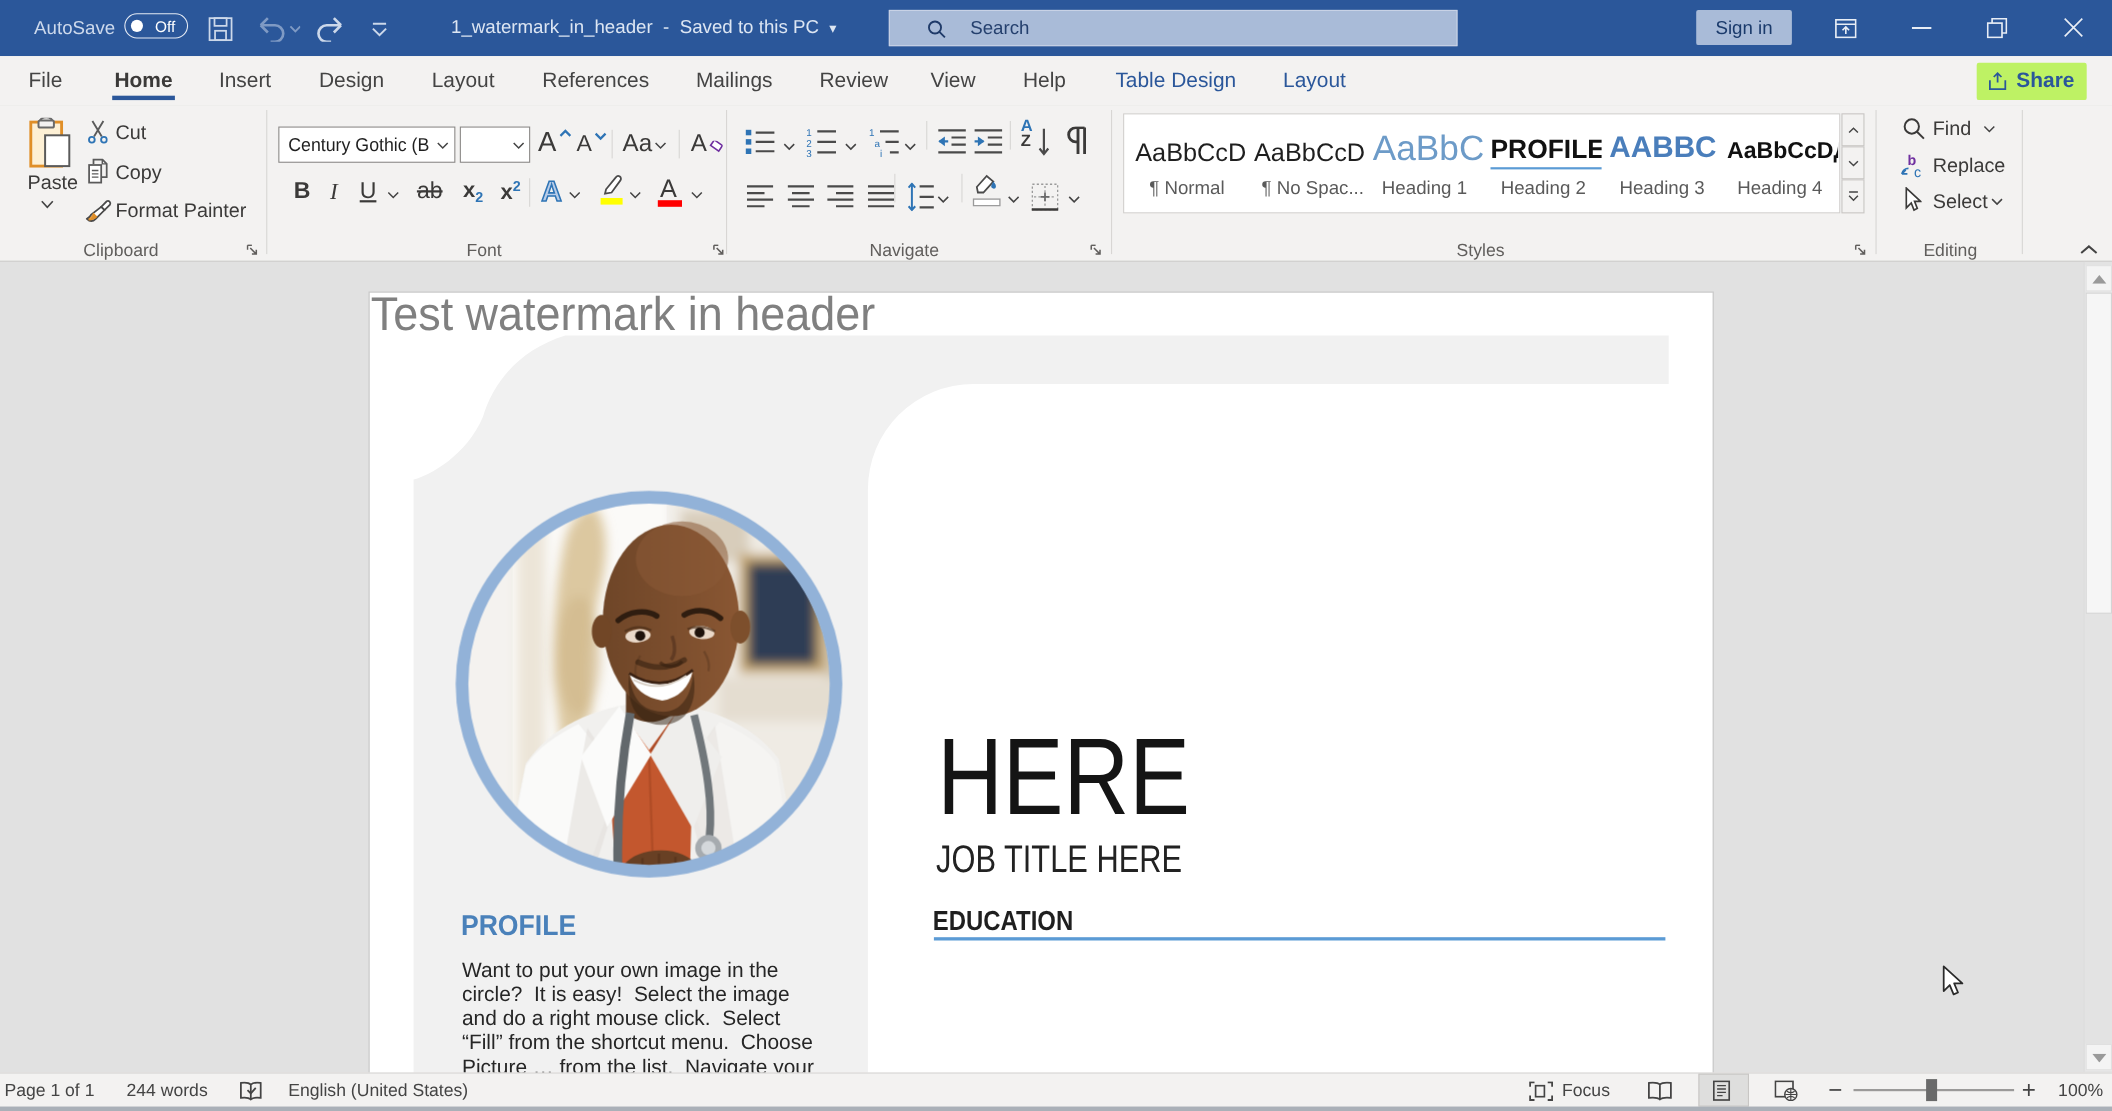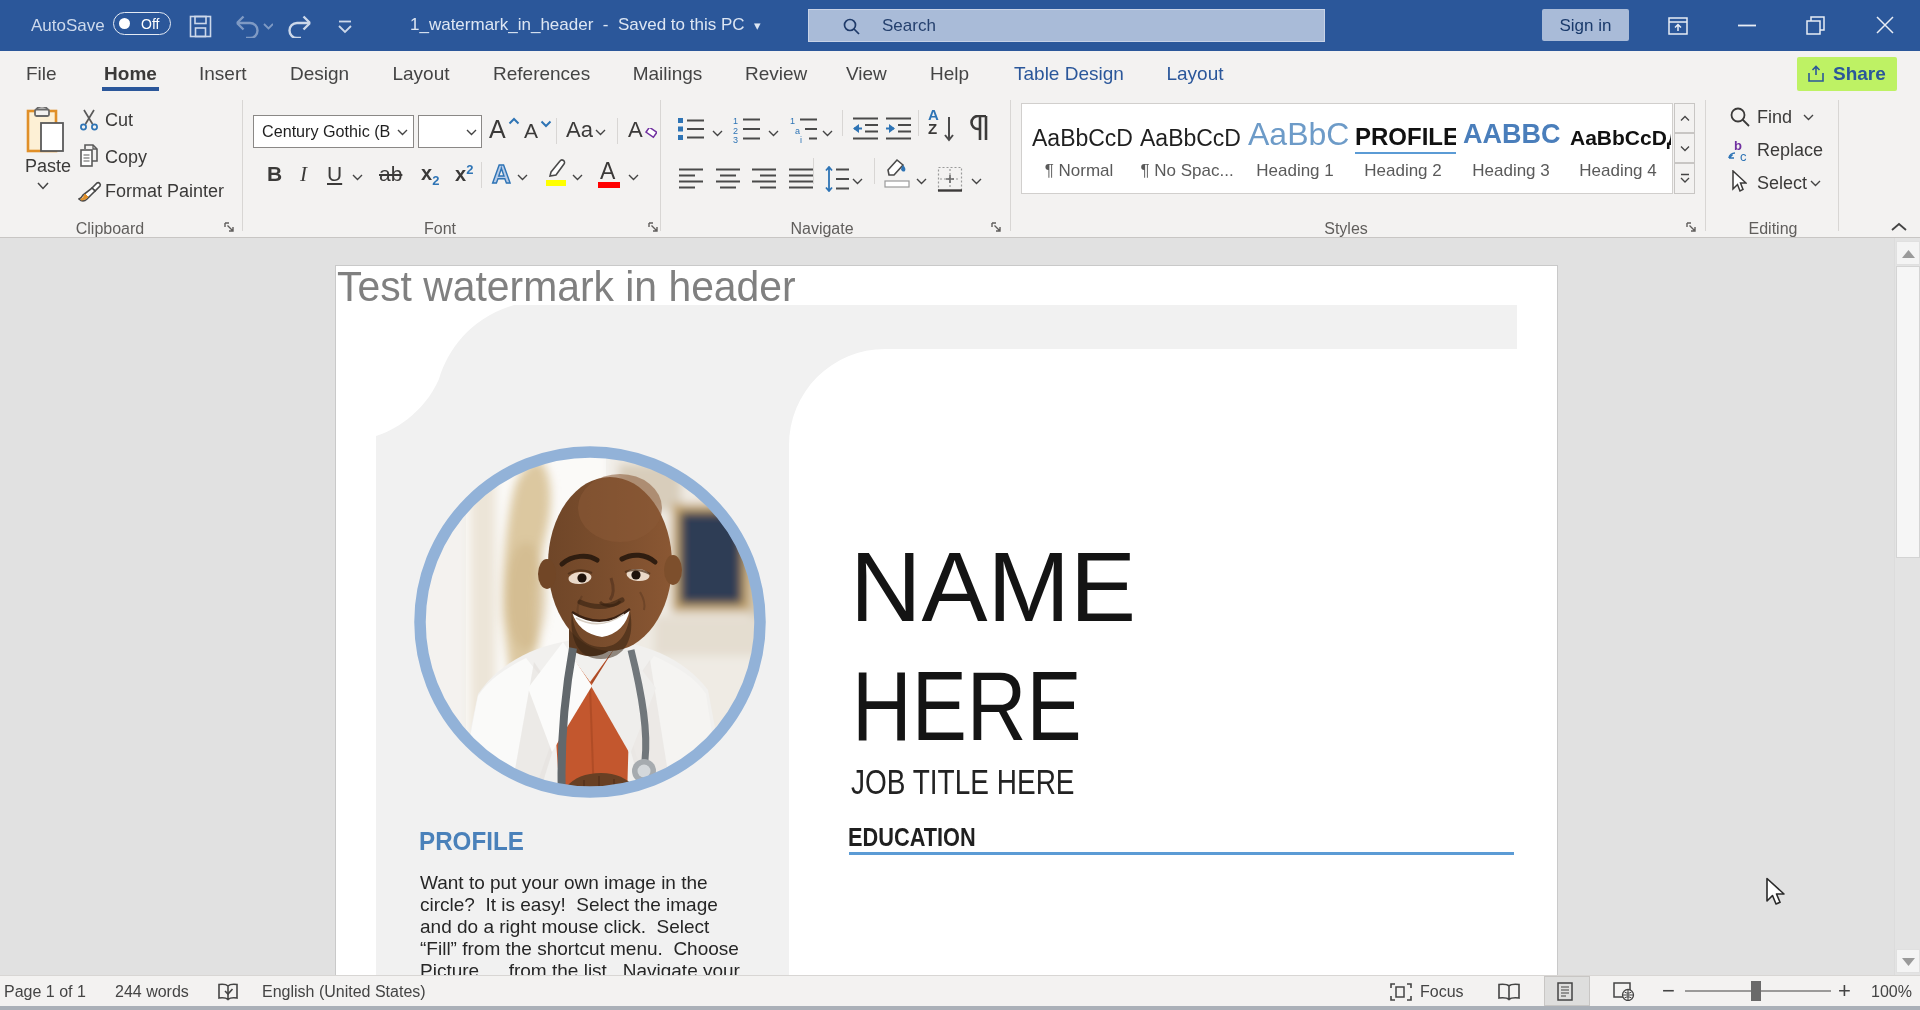--- a/index.html
+++ b/index.html
@@ -330,21 +330,21 @@
       <path d="M1 1 L5.5 5.5 L10 1" stroke="#444" stroke-width="1.4" fill="none"></path>
     </svg>
 
   <div class="abs" style="left:1021px; top:7px; width:652px; height:91px; background:#fff; border:1px solid #d1cfcd;"></div>
   <div class="abs" style="left:1026px; top:7px; width:106px; height:91px; overflow:hidden;">
     <div style="position:absolute; left:6px; top:22px; font-size:23px; color:#1f1f1f; white-space:nowrap;">AaBbCcDе</div>
     <div style="position:absolute; left:0; top:58px; width:106px; text-align:center; font-size:17px; color:#5a5a5a; white-space:nowrap;">¶ Normal</div>
   </div>
   <div class="abs" style="left:1134px; top:7px; width:106px; height:91px; overflow:hidden;">
     <div style="position:absolute; left:6px; top:22px; font-size:23px; color:#1f1f1f; white-space:nowrap;">AaBbCcDе</div>
-    <div style="position:absolute; left:0; top:58px; width:106px; text-align:center; font-size:17px; color:#5a5a5a; white-space:nowrap;">¶ No Spac...</div>
+    <div style="position:absolute; left:0; top:58px; width:106px; text-align:right; font-size:17px; color:#5a5a5a; white-space:nowrap;">¶ No Spac...</div>
   </div>
   <div class="abs" style="left:1242px; top:7px; width:106px; height:91px; overflow:hidden;">
     <div style="position:absolute; left:6px; top:13px; font-size:32px; color:#6d9bc8; white-space:nowrap;">AaBbСе</div>
     <div style="position:absolute; left:0; top:58px; width:106px; text-align:center; font-size:17px; color:#5a5a5a; white-space:nowrap;">Heading 1</div>
   </div>
   <div class="abs" style="left:1350px; top:7px; width:106px; height:91px; overflow:hidden;">
     <div style="position:absolute; left:5px; top:20px; font-size:24px; font-weight:bold; color:#111; white-space:nowrap; border-bottom:2.5px solid #5b9bd5; padding-bottom:1px;">PROFILE</div>
     <div style="position:absolute; left:0; top:58px; width:106px; text-align:center; font-size:17px; color:#5a5a5a; white-space:nowrap;">Heading 2</div>
   </div>
   <div class="abs" style="left:1458px; top:7px; width:106px; height:91px; overflow:hidden;">
@@ -482,21 +482,20 @@
       <path d="M217 204 C 229 252 234 286 231 314" stroke="#71777b" stroke-width="7" fill="none"></path>
       <circle cx="230" cy="325" r="12" fill="#a6abaf"></circle>
       <circle cx="230" cy="325" r="6.5" fill="#d4d8db"></circle>
 
       <path d="M146 352 C 152 336 166 327 187 327 C 208 327 222 338 226 352 Z" fill="#684024"></path>
       <path d="M170 334 v 14 M185 330 v 18 M200 333 v 15" stroke="#53301a" stroke-width="2" opacity="0.6"></path>
     </g>
     <circle cx="176" cy="176" r="170" fill="none" stroke="#92b2d8" stroke-width="11.5"></circle>
   </svg>
 
-  <div class="abs" style="left:514px; top:261px; font-size:99px; line-height:119px; color:#141414;">NAME</div>
   <div class="abs" style="left:516px; top:380px; font-size:99px; line-height:119px; color:#141414; transform:scaleX(0.835); transform-origin:0 0;">HERE</div>
   <div class="abs" style="left:515px; top:498px; font-size:35px; line-height:35px; color:#222; transform:scaleX(0.80); transform-origin:0 0;">JOB TITLE HERE</div>
 
   <div class="abs" style="left:512px; top:559px; font-size:25px; line-height:25px; font-weight:bold; color:#1f1f1f; transform:scaleX(0.87); transform-origin:0 0;">EDUCATION</div>
   <div class="abs" style="left:513px; top:586px; width:665px; height:2.5px; background:#5b9bd5;"></div>
 
   <div class="abs" style="left:83px; top:562px; font-size:26px; line-height:26px; font-weight:bold; color:#4a81ba; transform:scaleX(0.93); transform-origin:0 0;">PROFILE</div>
   <div class="abs" style="left:84px; top:606px; font-size:19px; line-height:21.9px; color:#262626; white-space:nowrap;">
     Want to put your own image in the<br>
     circle?&nbsp; It is easy!&nbsp; Select the image<br>

